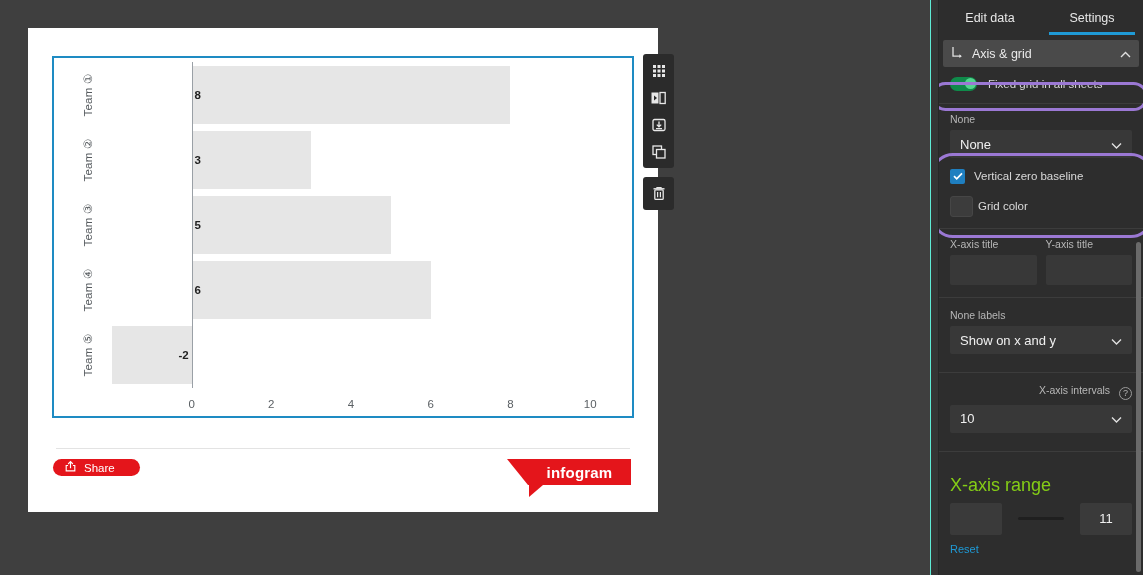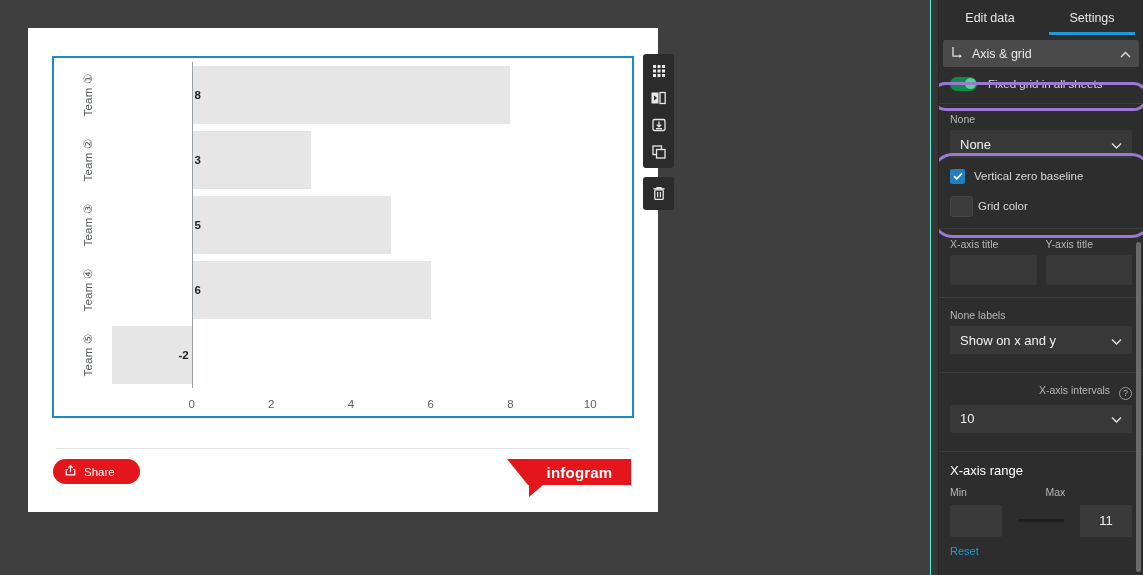--- a/index.html
+++ b/index.html
@@ -81,21 +81,21 @@
 
   
   #sheet-divider {
     position: absolute; left: 28px; right: 28px;
     top: 420px; height: 1px; background: #e3e3e3;
   }
 
   
   #share-btn {
     position: absolute; left: 25px; top: 431px;
-    width: 87px; height: 25px;
+    width: 87px; height: 17px;
     background: #e4151b;
     border-radius: 13px;
     display: flex; align-items: center;
     padding-left: 11px; gap: 7px;
     cursor: pointer;
   }
   #share-btn .lbl { font-size: 11.5px; color: #fff; }
 
   
   #infogram-logo {
@@ -486,29 +486,21 @@
                 <path d="M1 1.5 5.5 5.9 10 1.5" fill="none" stroke="#e0e0e0" stroke-width="1.4"></path>
               </svg>
           </span>
         </div>
       </div>
 
       <div class="divider" style="margin-top:18px;"></div>
 
       
       <div class="row" style="padding-top:11px;">
-        <div style="font-size:13px;color:#ffffff;">X-axis range</div>
-      </div>
-      <div class="two-col" style="padding-top:8px;">
-        <div class="col">
-            <div class="field-label" style="margin:0">Min</div>
-          </div>
-        <div class="col">
-            <div class="field-label" style="margin:0">Max</div>
-          </div>
+        <div style="font-size:18px;color:#84cc16;margin-top:12px;">X-axis range</div>
       </div>
       <div class="range-row" style="padding-top:7px;">
         <input class="range-box" value="" style="">
         <div class="range-line"></div>
         <input class="range-box" value="11" style="">
       </div>
       <span class="link">Reset</span>
 
       
       <div class="hl" id="hl-section"></div>

